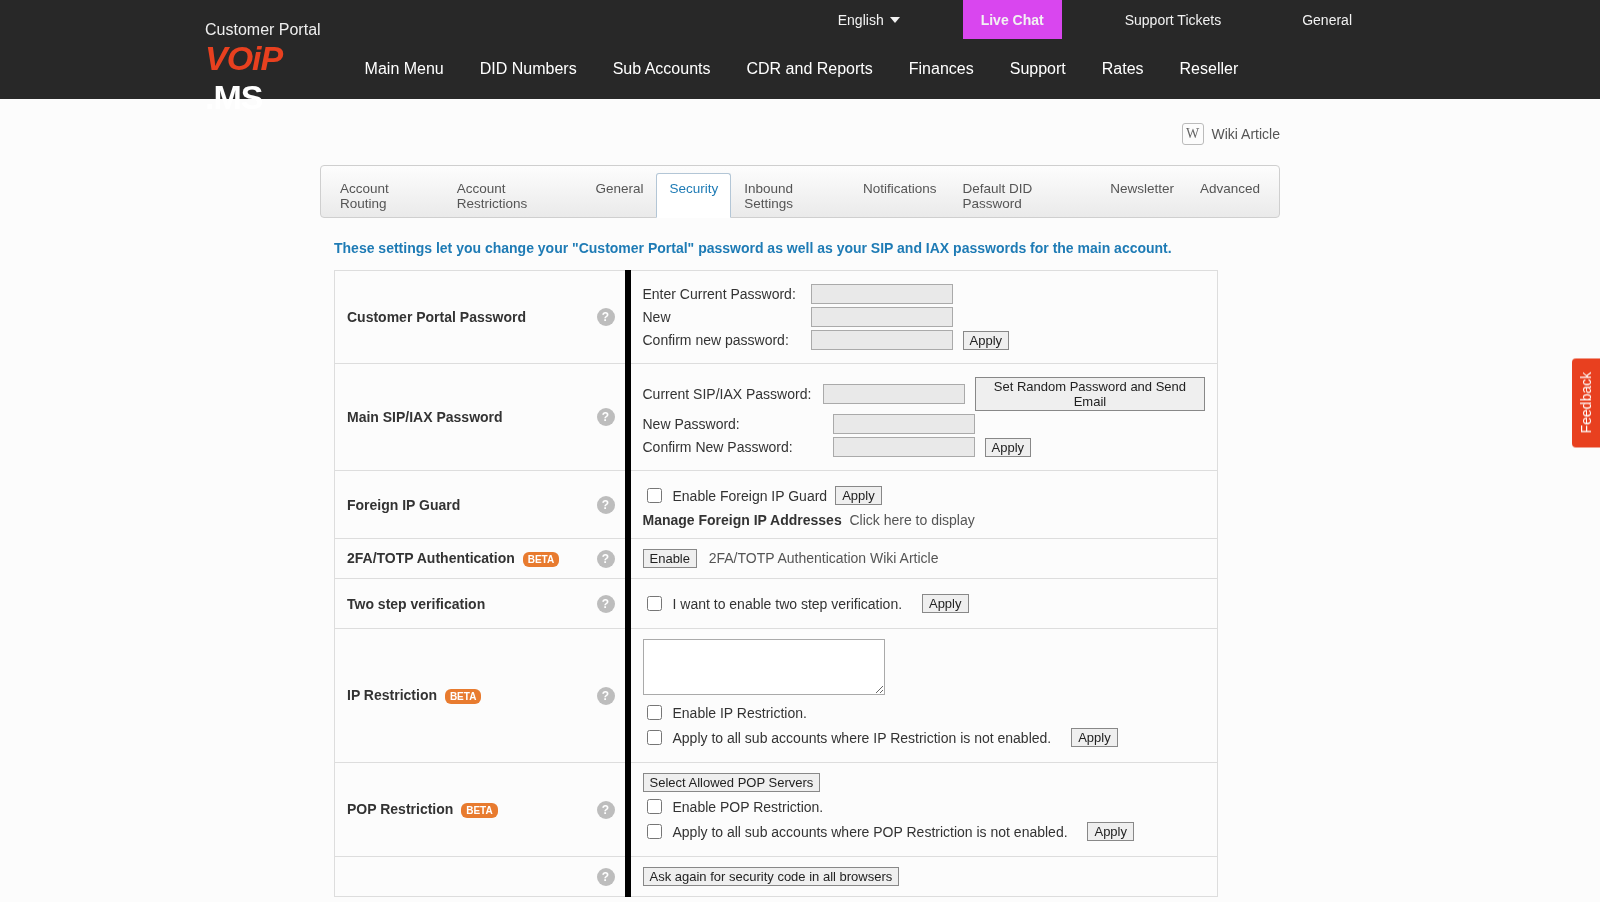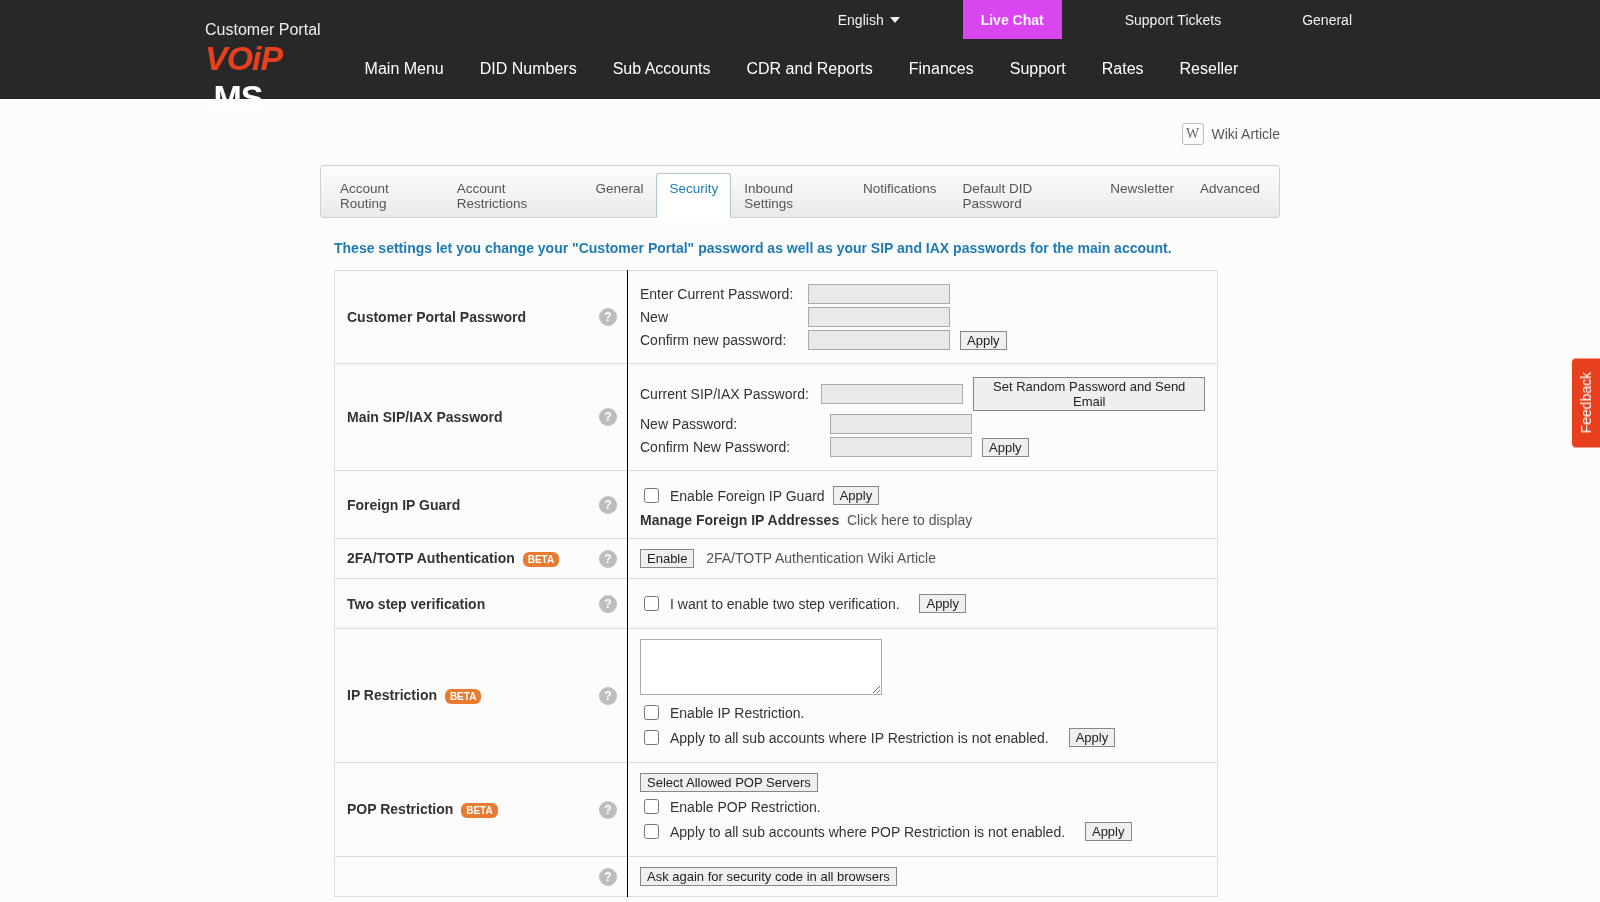--- a/index.html
+++ b/index.html
@@ -154,21 +154,21 @@
   .settings-table tr { border-top:1px solid #ddd; }
   .settings-table td {
     padding: 10px 12px;
     vertical-align: middle;
     font-size:14px;
     color:#333;
   }
   .settings-table td.labelcell {
     width: 293px;
     font-weight:bold;
-    border-right:1px solid #000000;
+    border-right:6px solid #000000;
     position:relative;
     padding-right: 36px;
   }
   .help-icon {
     position:absolute;
     right:10px;
     top:50%;
     transform:translateY(-50%);
     width:18px;height:18px;
     border-radius:50%;

